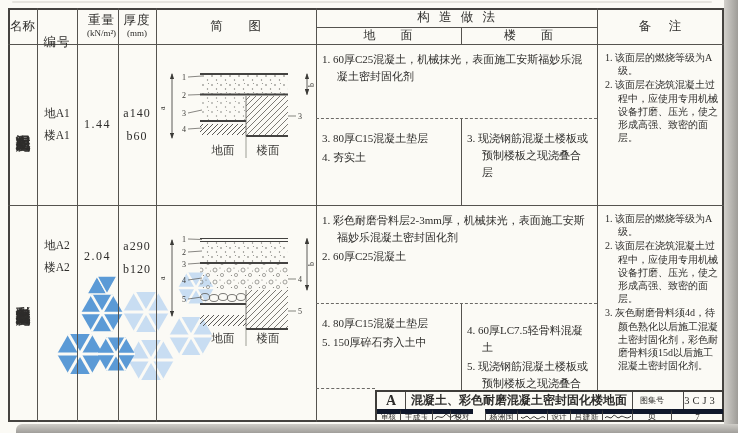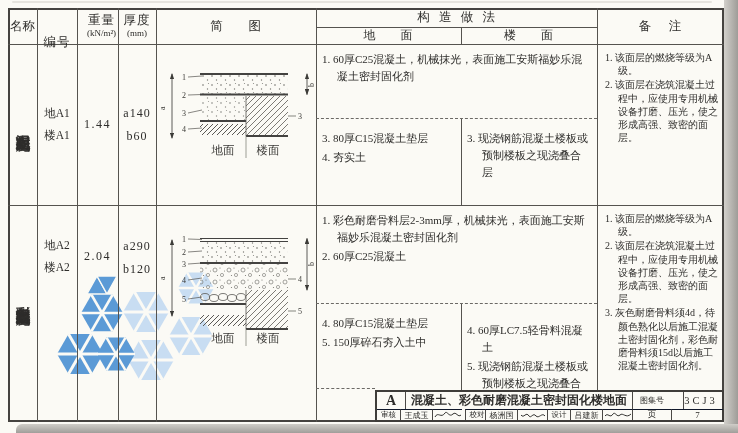--- a/index.html
+++ b/index.html
@@ -30,21 +30,21 @@
   .sk{position:absolute;z-index:3;}
   .sk text{font-family:"Liberation Serif","DejaVu Serif",serif;fill:#3a3936;}
   
   .wm{position:absolute;z-index:1;pointer-events:none;}
   
   .tblock{position:absolute;left:375px;top:390px;width:349px;height:32px;background:#fbfaf5;
           border:2px solid #3f3d3a;box-sizing:border-box;z-index:5;}
   .tb-cell{position:absolute;box-sizing:border-box;display:flex;align-items:center;justify-content:center;
            border-left:1px solid #4a4845;overflow:hidden;}
   .tb-rowtop{top:0;height:17px;}
-  .tb-rowbot{top:17px;height:11px;border-top:1px solid #0f172a;}
+  .tb-rowbot{top:17px;height:11px;border-top:5px solid #0f172a;}
   .tb-a{font-size:14px;font-weight:bold;}
   .tb-title{font-size:12px;font-weight:bold;white-space:nowrap;letter-spacing:0;align-items:flex-end;}
   .tb-lab{font-size:7.5px;letter-spacing:0;}
   .tb-name{font-size:8px;white-space:nowrap;}
   .tb-atlas{font-size:10.5px;letter-spacing:3px;}
   .tb-page{font-size:9px;}
   
   .scan-right{position:absolute;left:724px;top:0;width:14px;height:433px;
               background:linear-gradient(to right,#d2d0cb,#9e9c98);z-index:6;}
   .scan-bottom{position:absolute;left:16px;top:424px;width:722px;height:9px;
@@ -304,21 +304,21 @@
       <span>审核</span>
     </div>
   <div class="tb-cell tb-rowbot tb-name" style="left:23px;width:32px;">
       <span>王成玉</span>
     </div>
   <div class="tb-cell tb-rowbot" style="left:55px;width:30px;">
     <svg width="28" height="10" viewBox="0 0 28 10">
         <path d="M1,7 C4,1 7,9 11,3 C13,0 15,8 19,4 C22,1 24,8 27,5" fill="none" stroke="#30302e" stroke-width="1"></path>
       </svg>
   </div>
-  <div class="tb-cell tb-rowbot tb-lab" style="left:88px;width:23px;text-align:center;">
+  <div class="tb-cell tb-rowbot tb-lab" style="left:73px;width:23px;text-align:center;">
       <span>校对</span>
     </div>
   <div class="tb-cell tb-rowbot tb-name" style="left:108px;width:32px;align-items:center;">
       <span>杨洲国</span>
     </div>
   <div class="tb-cell tb-rowbot" style="left:140px;width:30px;">
     <svg width="28" height="10" viewBox="0 0 28 10">
         <path d="M2,5 C5,9 7,1 10,6 C12,9 14,2 17,6 C20,9 23,2 26,6" fill="none" stroke="#30302e" stroke-width="1"></path>
       </svg>
   </div>

